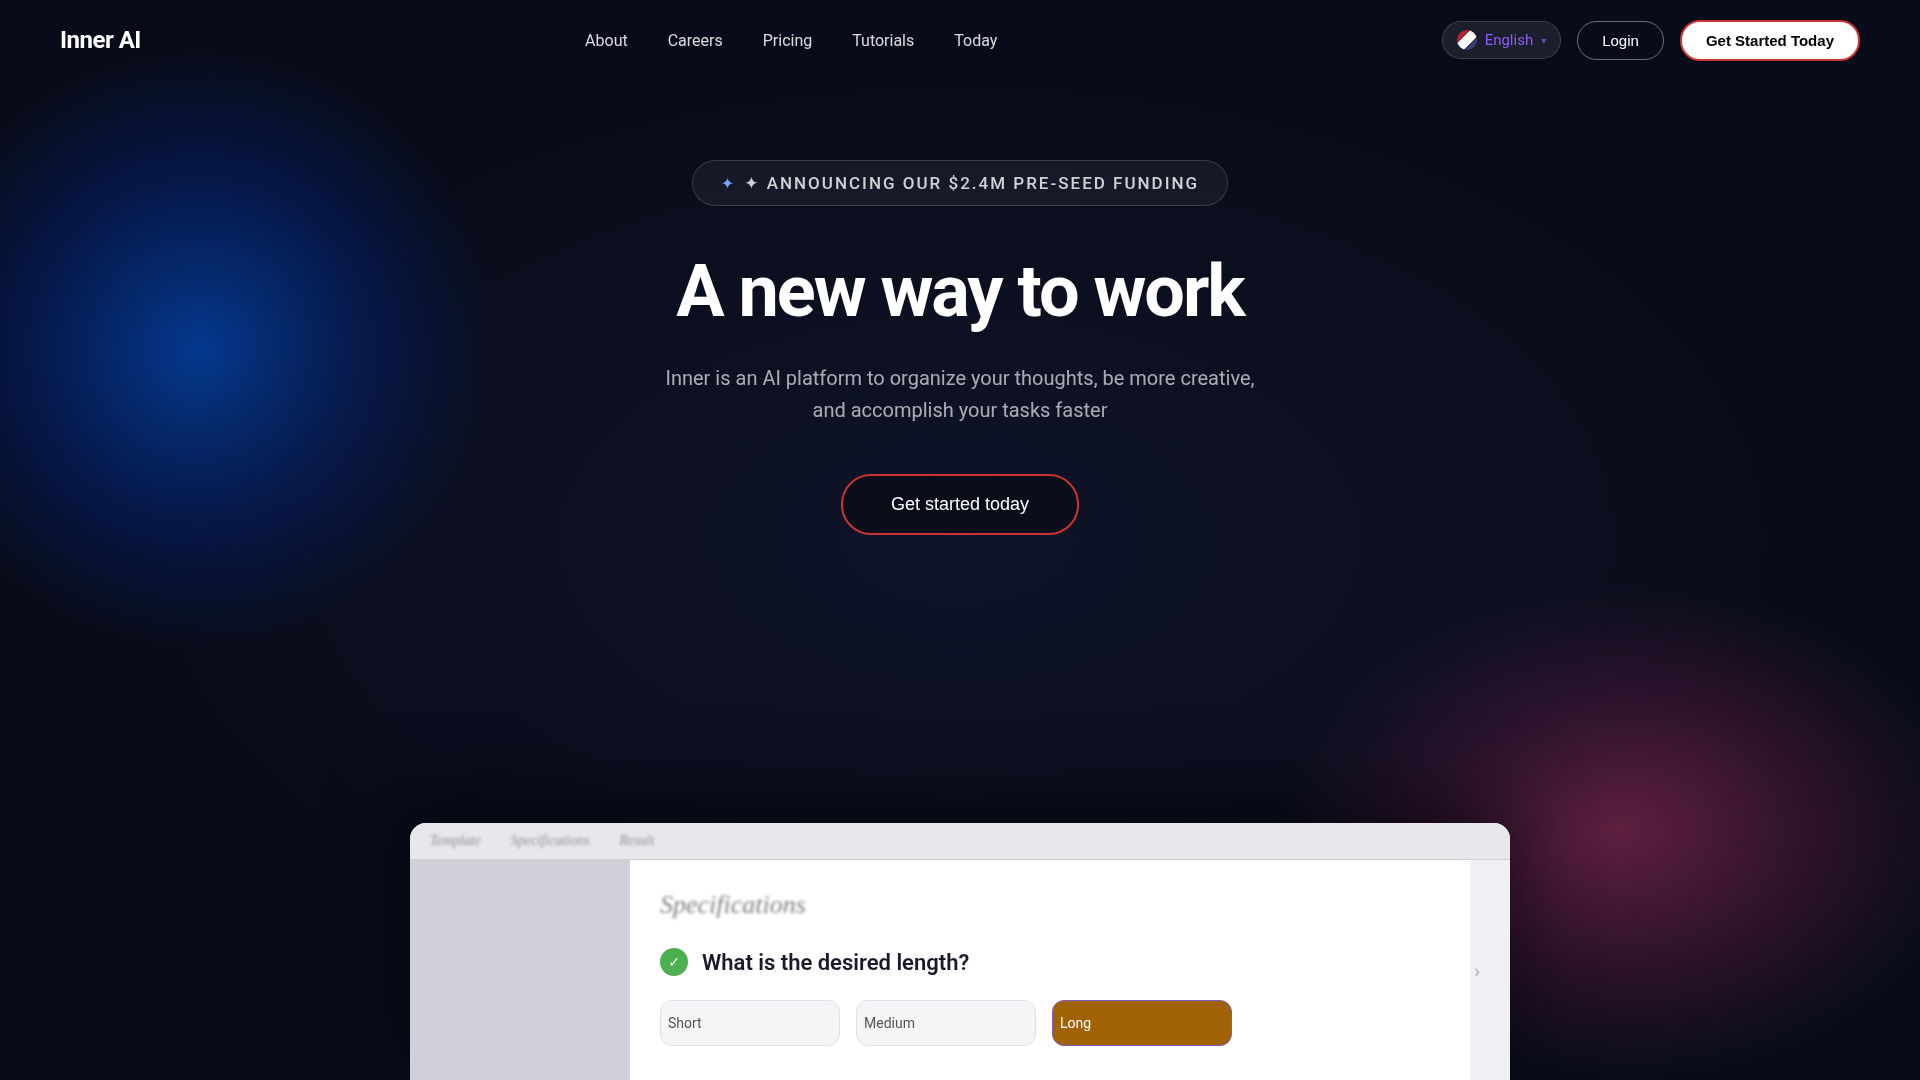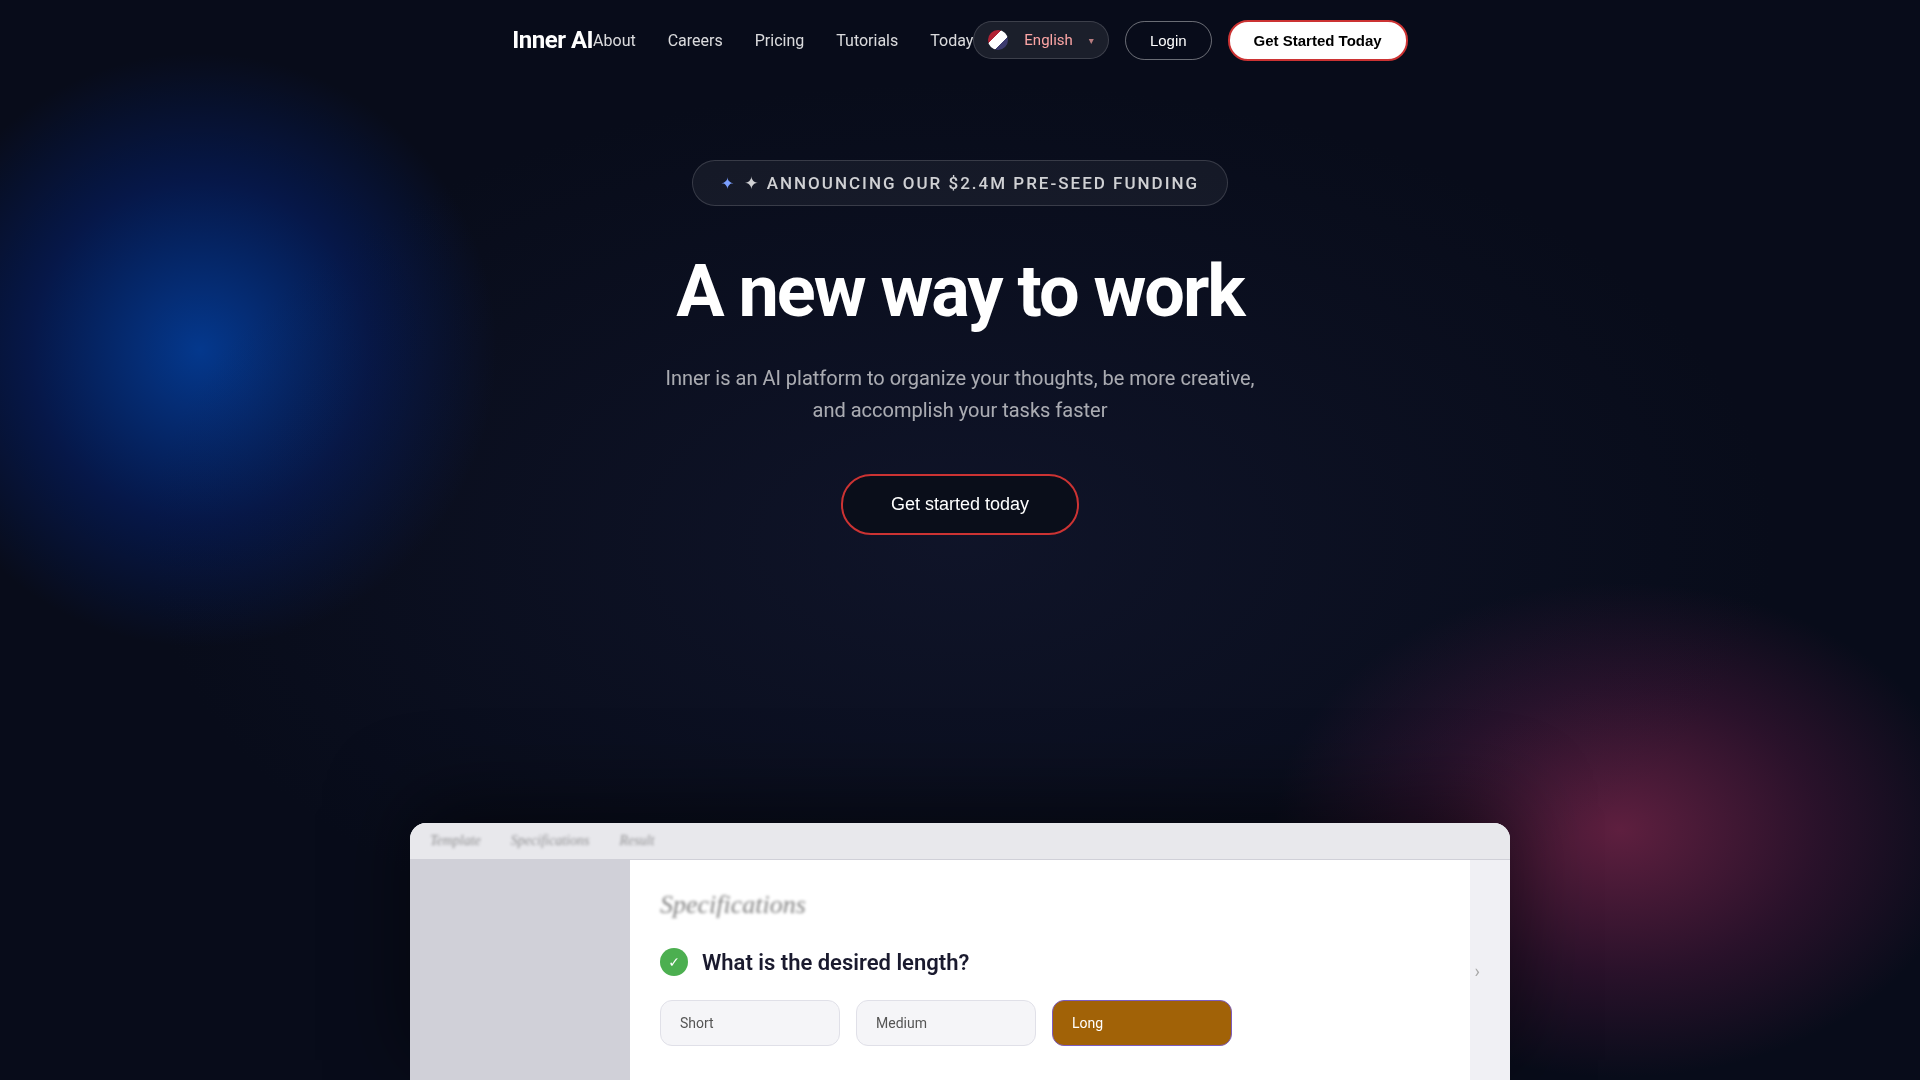--- a/index.html
+++ b/index.html
@@ -50,62 +50,62 @@
       inset: 0;
       background: radial-gradient(ellipse at 50% 50%, rgba(20, 25, 50, 0.6) 0%, transparent 60%);
     }
 
     
     .navbar {
       position: relative;
       z-index: 10;
       display: flex;
       align-items: center;
-      justify-content: center;
+      justify-content: space-between;
       padding: 0 60px;
       height: 80px;
     }
 
     .logo {
       font-size: 24px;
       font-weight: 700;
       color: #fff;
       letter-spacing: -0.5px;
     }
 
     .nav-links {
       display: flex;
       align-items: center;
-      gap: 32px;
+      gap: 40px;
       list-style: none;
     }
 
     .nav-links a {
       color: rgba(255,255,255,0.85);
       text-decoration: none;
       font-size: 16px;
       font-weight: 400;
     }
 
     .nav-right {
       display: flex;
       align-items: center;
       gap: 16px;
     }
 
     .lang-selector {
       display: flex;
       align-items: center;
-      gap: 16px;
+      gap: 8px;
       background: rgba(255,255,255,0.08);
       border: 1px solid rgba(255,255,255,0.15);
       border-radius: 20px;
       padding: 8px 14px;
       cursor: pointer;
-      color: #fca5a5;
+      color: #8b5cf6;
       font-size: 15px;
     }
 
     .lang-flag {
       width: 20px;
       height: 20px;
       border-radius: 50%;
       background: linear-gradient(135deg, #b22234 33%, #ffffff 33%, #ffffff 66%, #3c3b6e 66%);
       display: inline-block;
       flex-shrink: 0;
@@ -286,21 +286,21 @@
     }
 
     .mockup-options-row {
       display: flex;
       gap: 16px;
     }
 
     .option-pill {
       flex: 1;
       max-width: 180px;
-      padding: 14px 19px;
+      padding: 14px 7px;
       border-radius: 12px;
       border: 1px solid #e0e0e8;
       background: #f5f5f8;
       font-size: 14px;
       color: #555;
     }
 
     .option-pill.active {
       background: #a16207;
       color: #fff;

